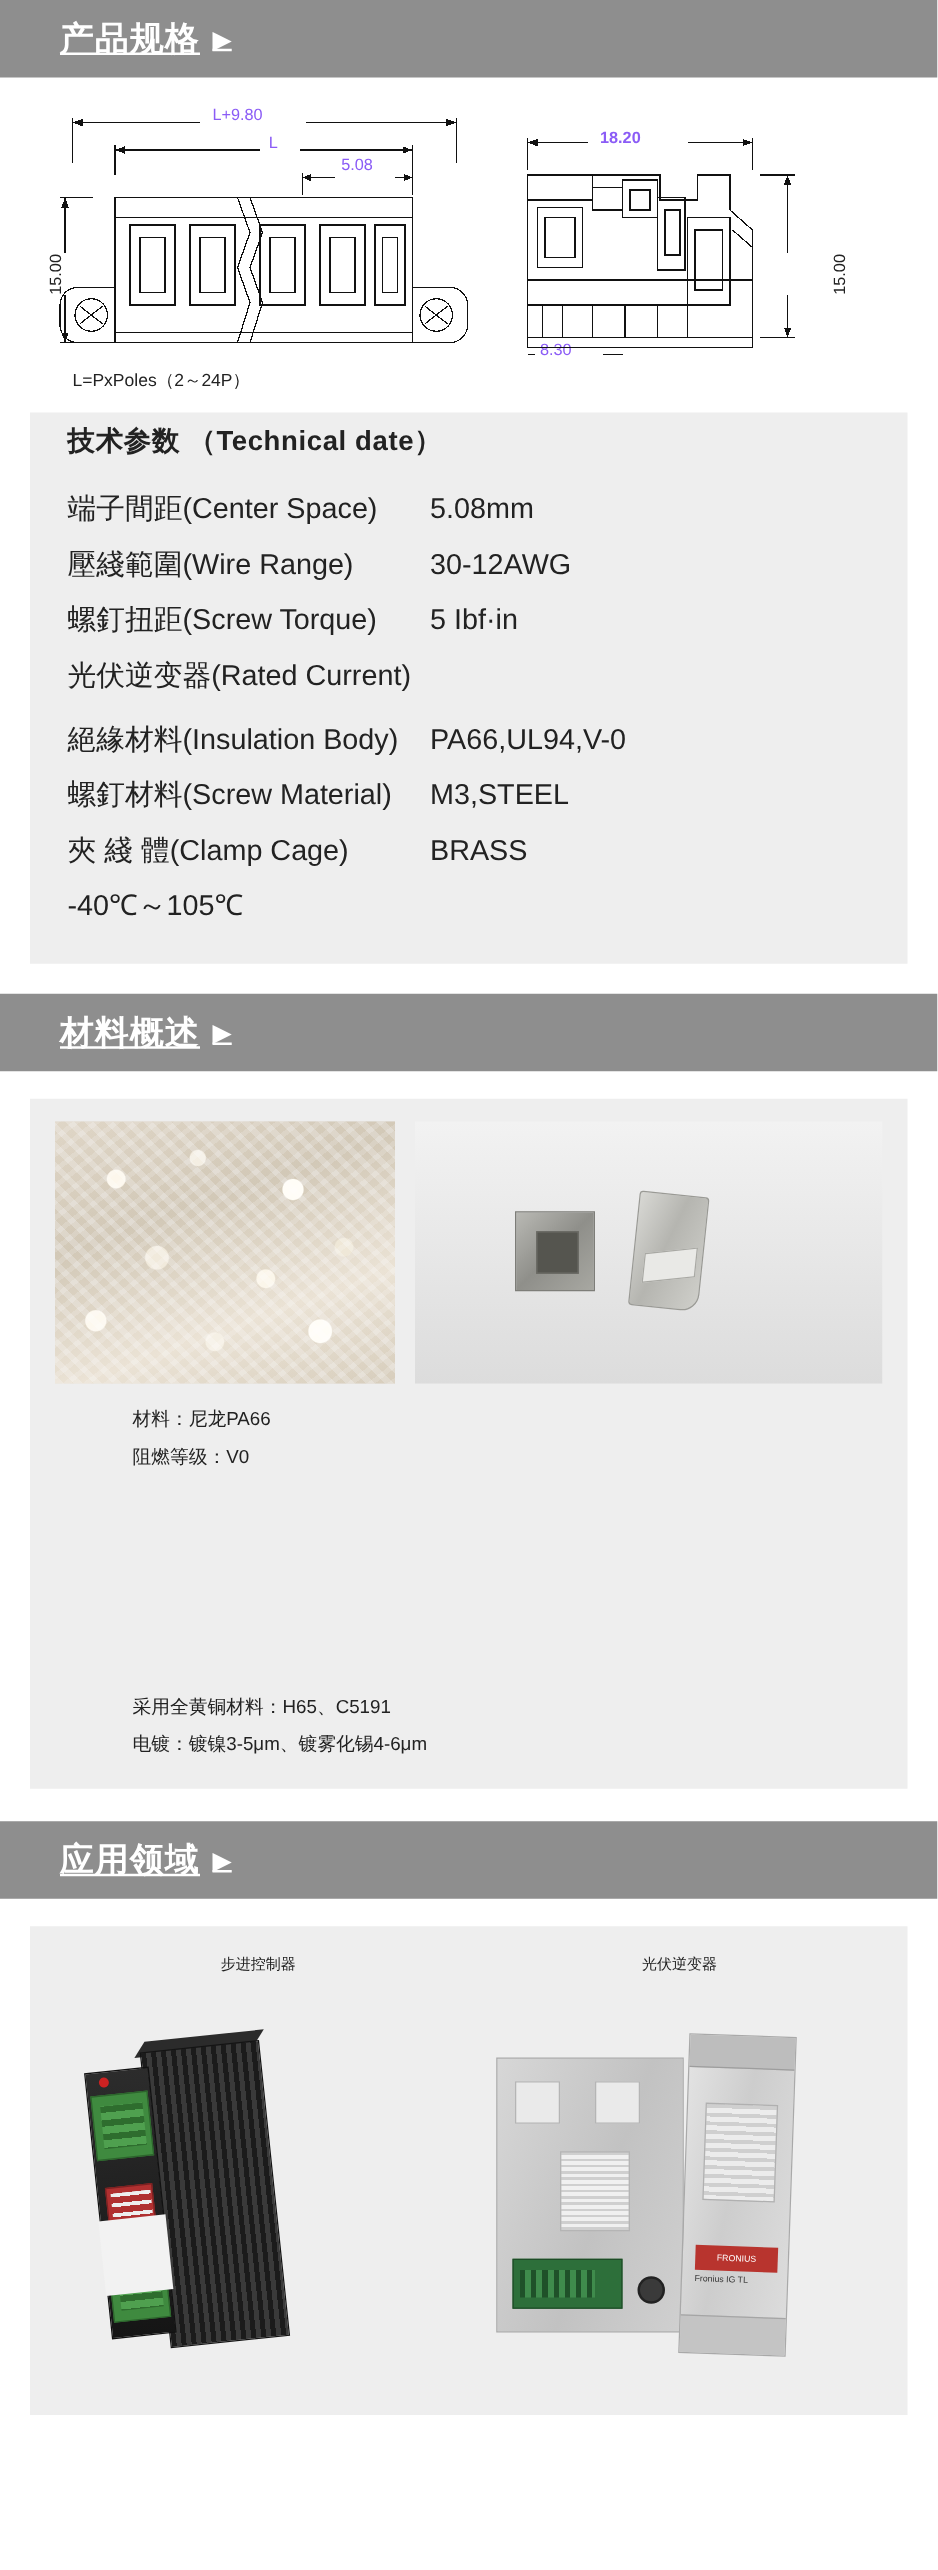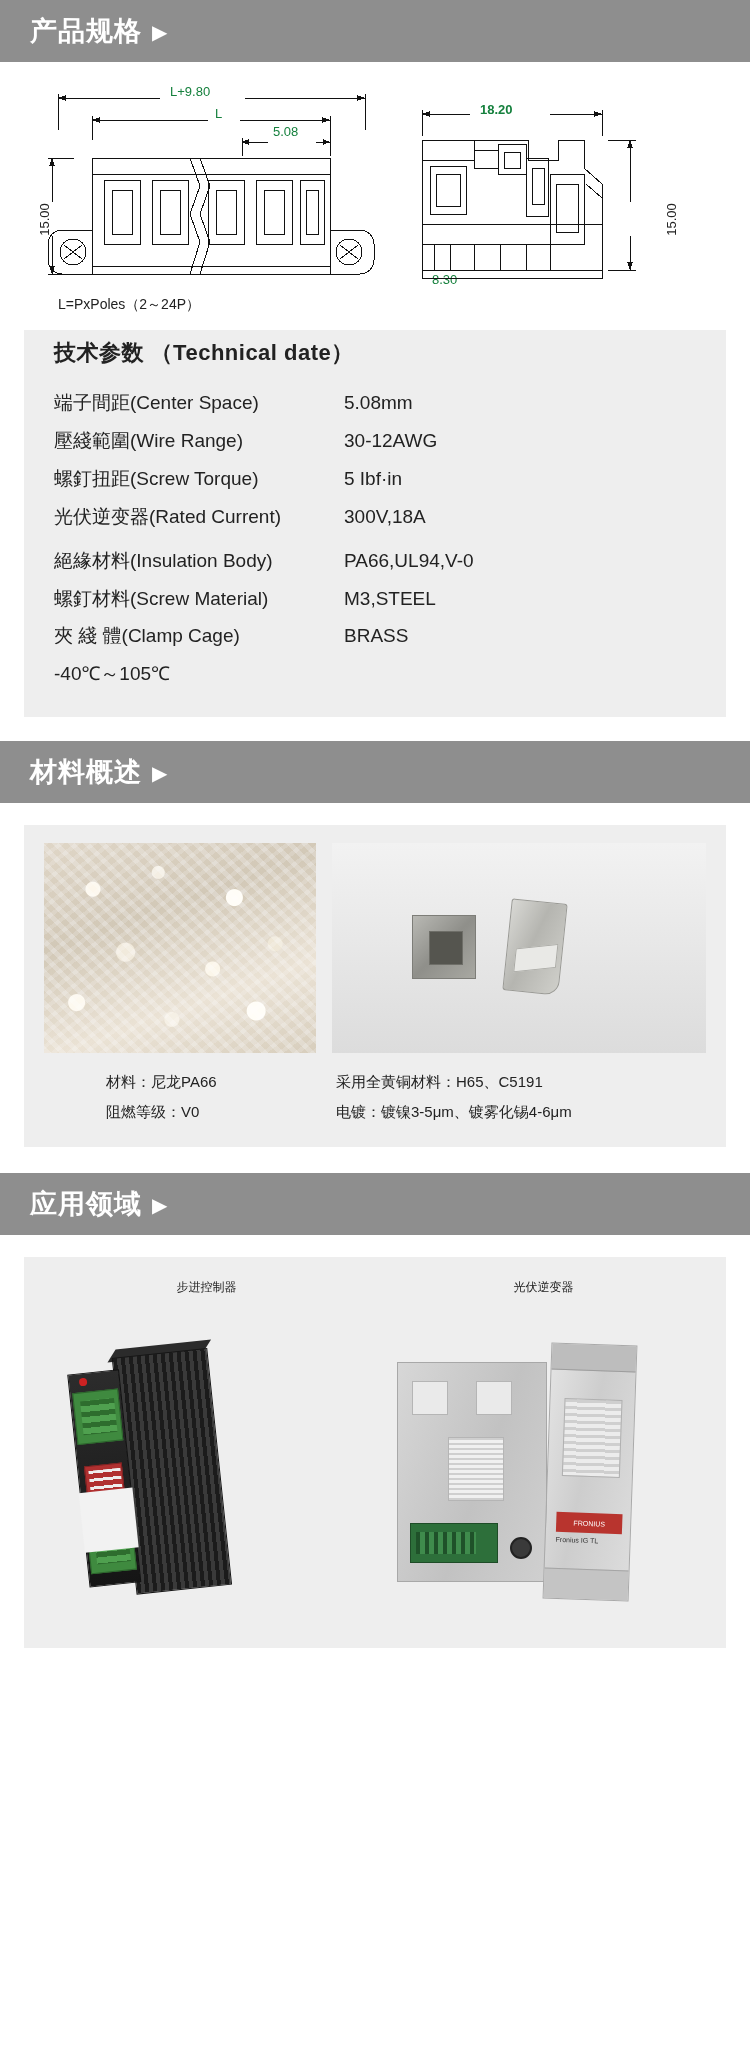--- a/index.html
+++ b/index.html
@@ -12,22 +12,23 @@
     -webkit-font-smoothing:antialiased;
   }
   .page { width:750px; position:relative; }
 
   
   .banner {
     background:#8e8e8e;
     height:62px;
     display:flex;
     align-items:center;
-    padding-left:30px;
+    padding-left:48px;
     color:#ffffff;
+    text-decoration:underline;
   }
   .banner .btxt {
     font-size:27px;
     font-weight:bold;
     letter-spacing:1px;
   }
   .banner .arrow {
     margin-left:10px;
     font-size:20px;
     line-height:1;
@@ -43,21 +44,21 @@
   }
   .drawing {
     width:690px;
     height:200px;
     margin:0 auto;
     position:relative;
   }
   .dim-label {
     position:absolute;
     font-size:13px;
-    color:#15803d;
+    color:#8b5cf6;
     font-family:"Liberation Sans", sans-serif;
     white-space:nowrap;
   }
   .dim-vert {
     position:absolute;
     font-size:13px;
     color:#222;
     transform:rotate(-90deg);
     transform-origin:center center;
     white-space:nowrap;
@@ -78,21 +79,21 @@
   .spec-title {
     font-size:22px;
     font-weight:bold;
     padding-left:30px;
     margin-bottom:16px;
     letter-spacing:0.5px;
   }
   .spec-row {
     display:flex;
     padding:3px 0 3px 30px;
-    font-size:19px;
+    font-size:23px;
     line-height:1.68;
   }
   .spec-key { width:290px; flex:0 0 290px; }
   .spec-val { flex:1; }
 
   
   .mat-box {
     background:#eeeeee;
     margin:22px 24px 0 24px;
     padding:18px 20px 20px 20px;
@@ -166,20 +167,21 @@
     border:1px solid #a9a9a4;
     transform:skewY(-12deg);
   }
 
   .mat-text {
     display:flex;
     margin-top:14px;
     padding-left:62px;
     font-size:15px;
     line-height:2.0;
+    flex-direction:column;
   }
   .mat-col-left { flex:0 0 230px; }
   .mat-col-right { flex:1; }
 
   
   .app-box {
     background:#eeeeee;
     margin:22px 24px 30px 24px;
     padding:22px 14px 26px 14px;
   }
@@ -474,21 +476,20 @@
     <div class="spec-row">
       <div class="spec-key">壓綫範圍(Wire Range)</div>
       <div class="spec-val">30-12AWG</div>
     </div>
     <div class="spec-row">
       <div class="spec-key">螺釘扭距(Screw Torque)</div>
       <div class="spec-val">5  Ibf·in</div>
     </div>
     <div class="spec-row">
       <div class="spec-key">光伏逆变器(Rated Current)</div>
-      <div class="spec-val">300V,18A</div>
     </div>
     <div class="spec-row">
     </div>
     <div class="spec-row">
       <div class="spec-key">絕緣材料(Insulation Body)</div>
       <div class="spec-val">PA66,UL94,V-0</div>
     </div>
     <div class="spec-row">
       <div class="spec-key">螺釘材料(Screw Material)</div>
       <div class="spec-val">M3,STEEL</div>

